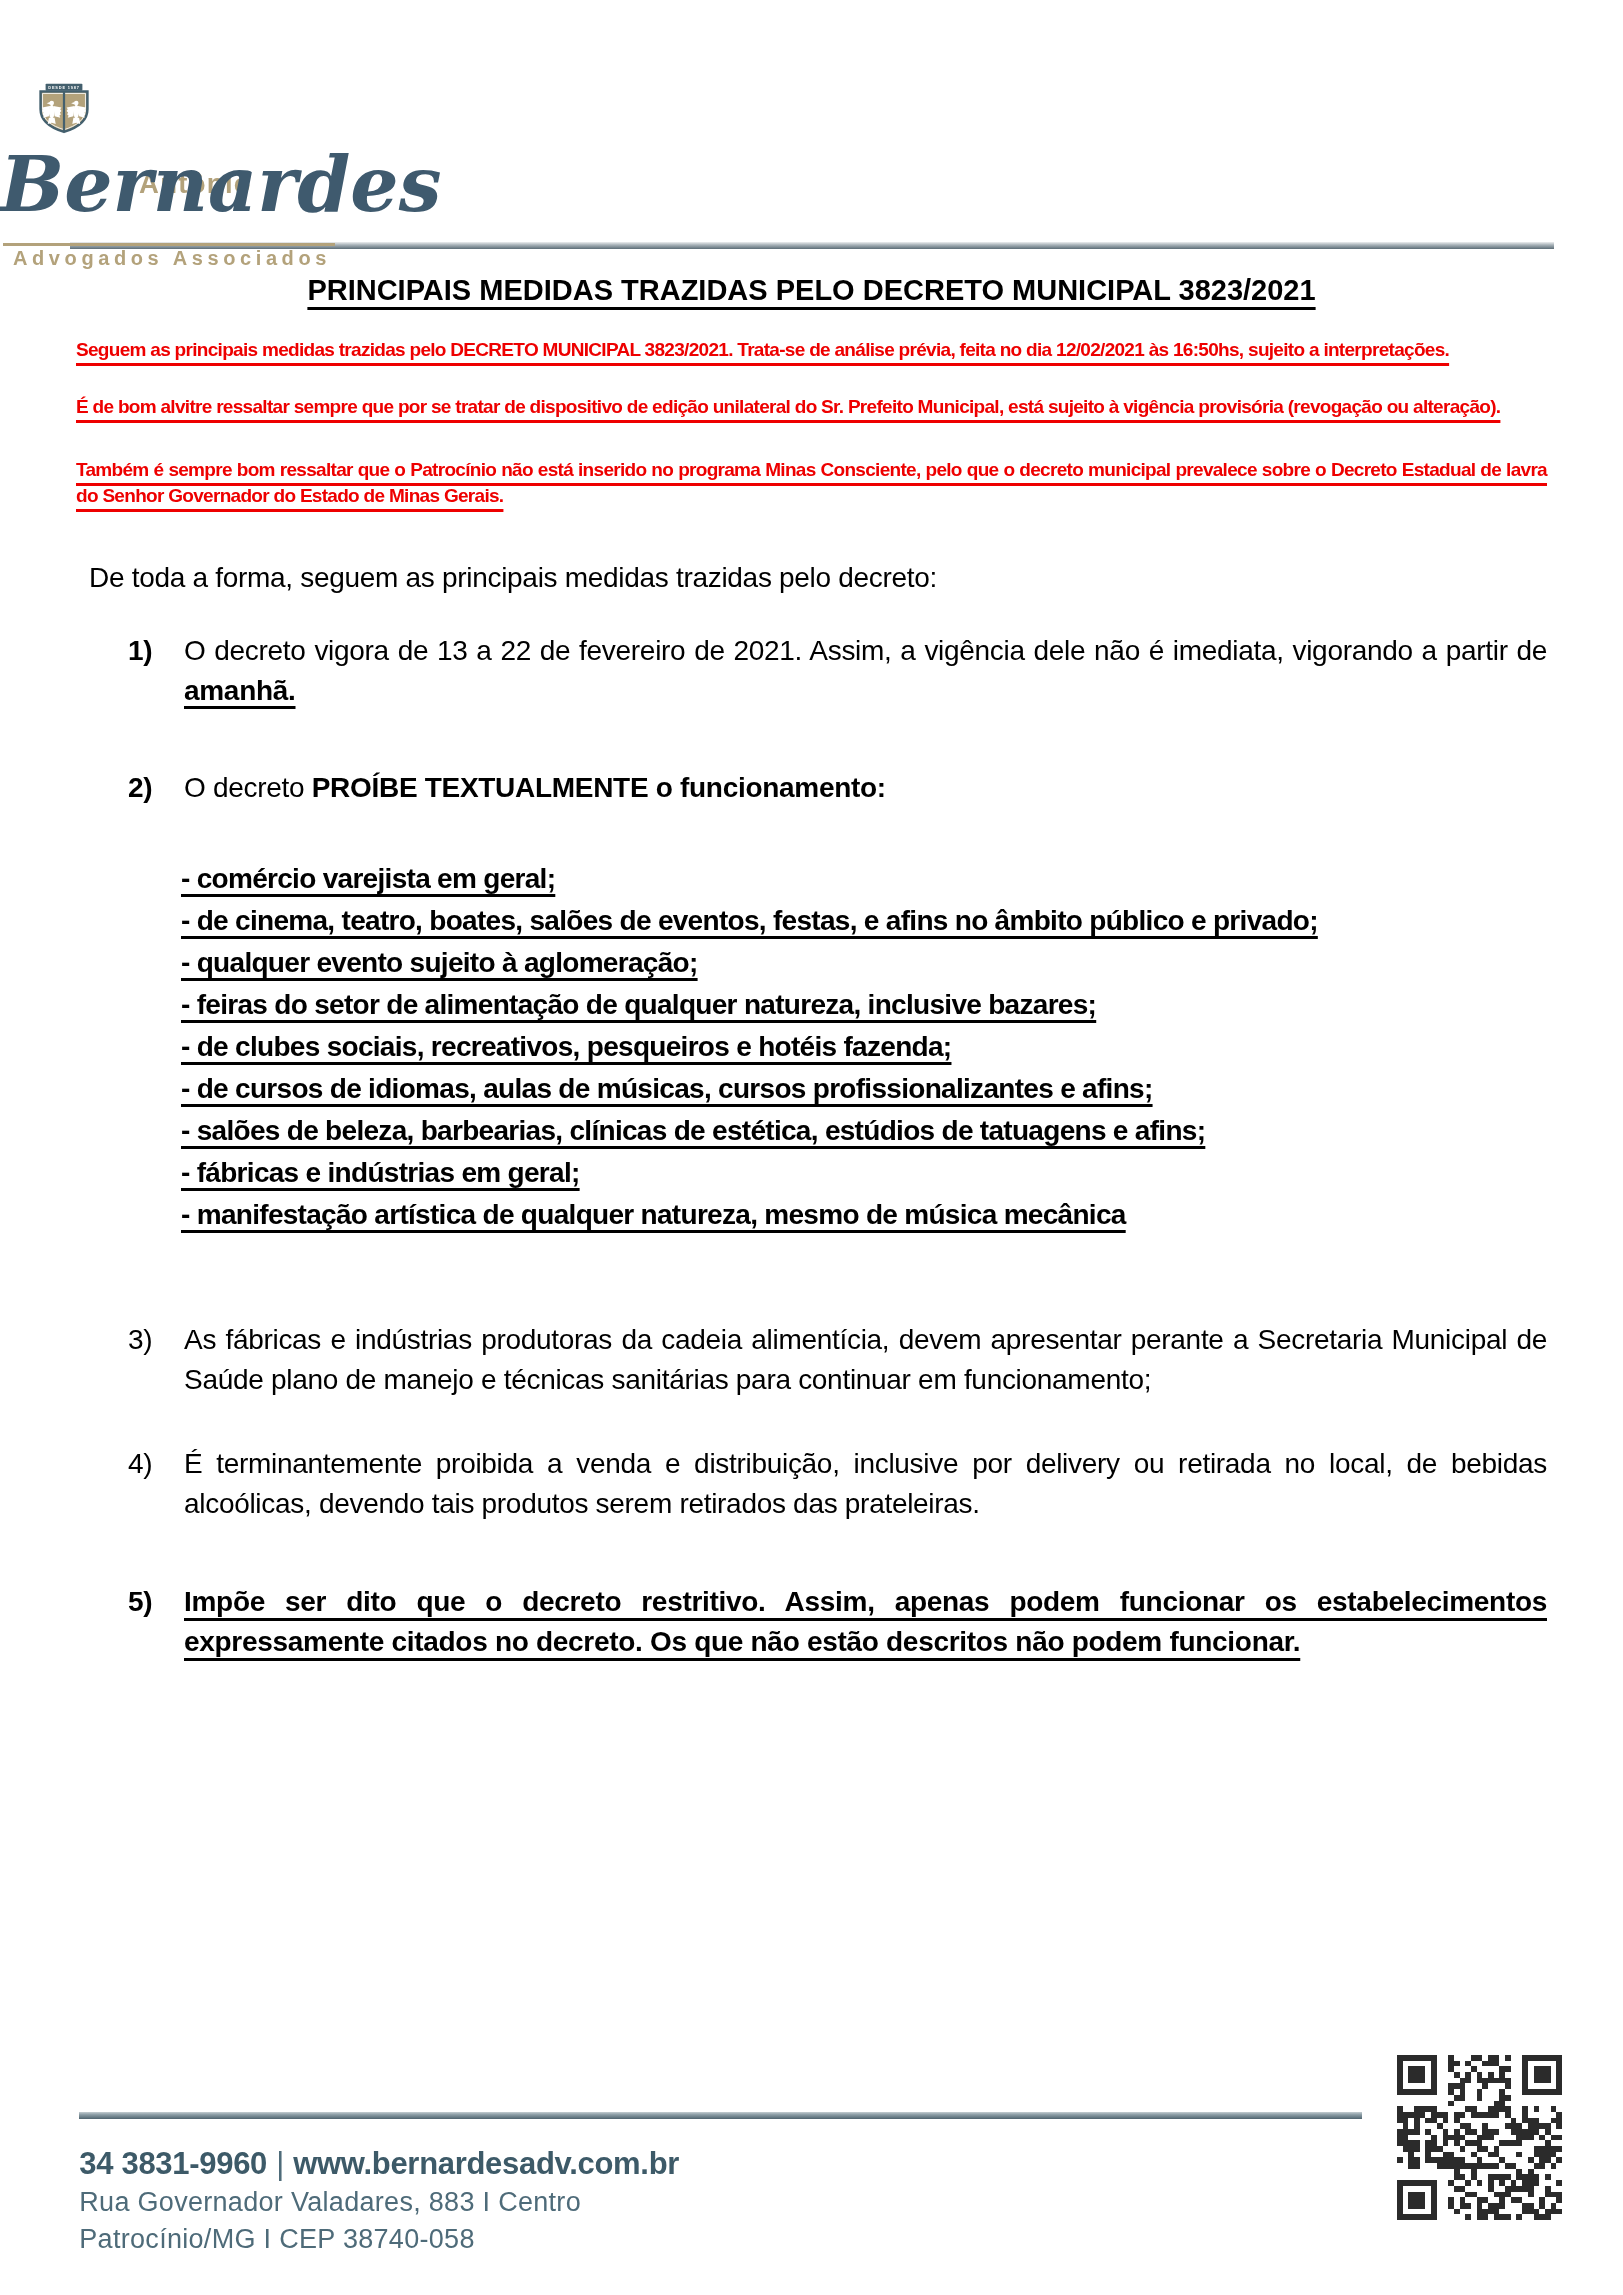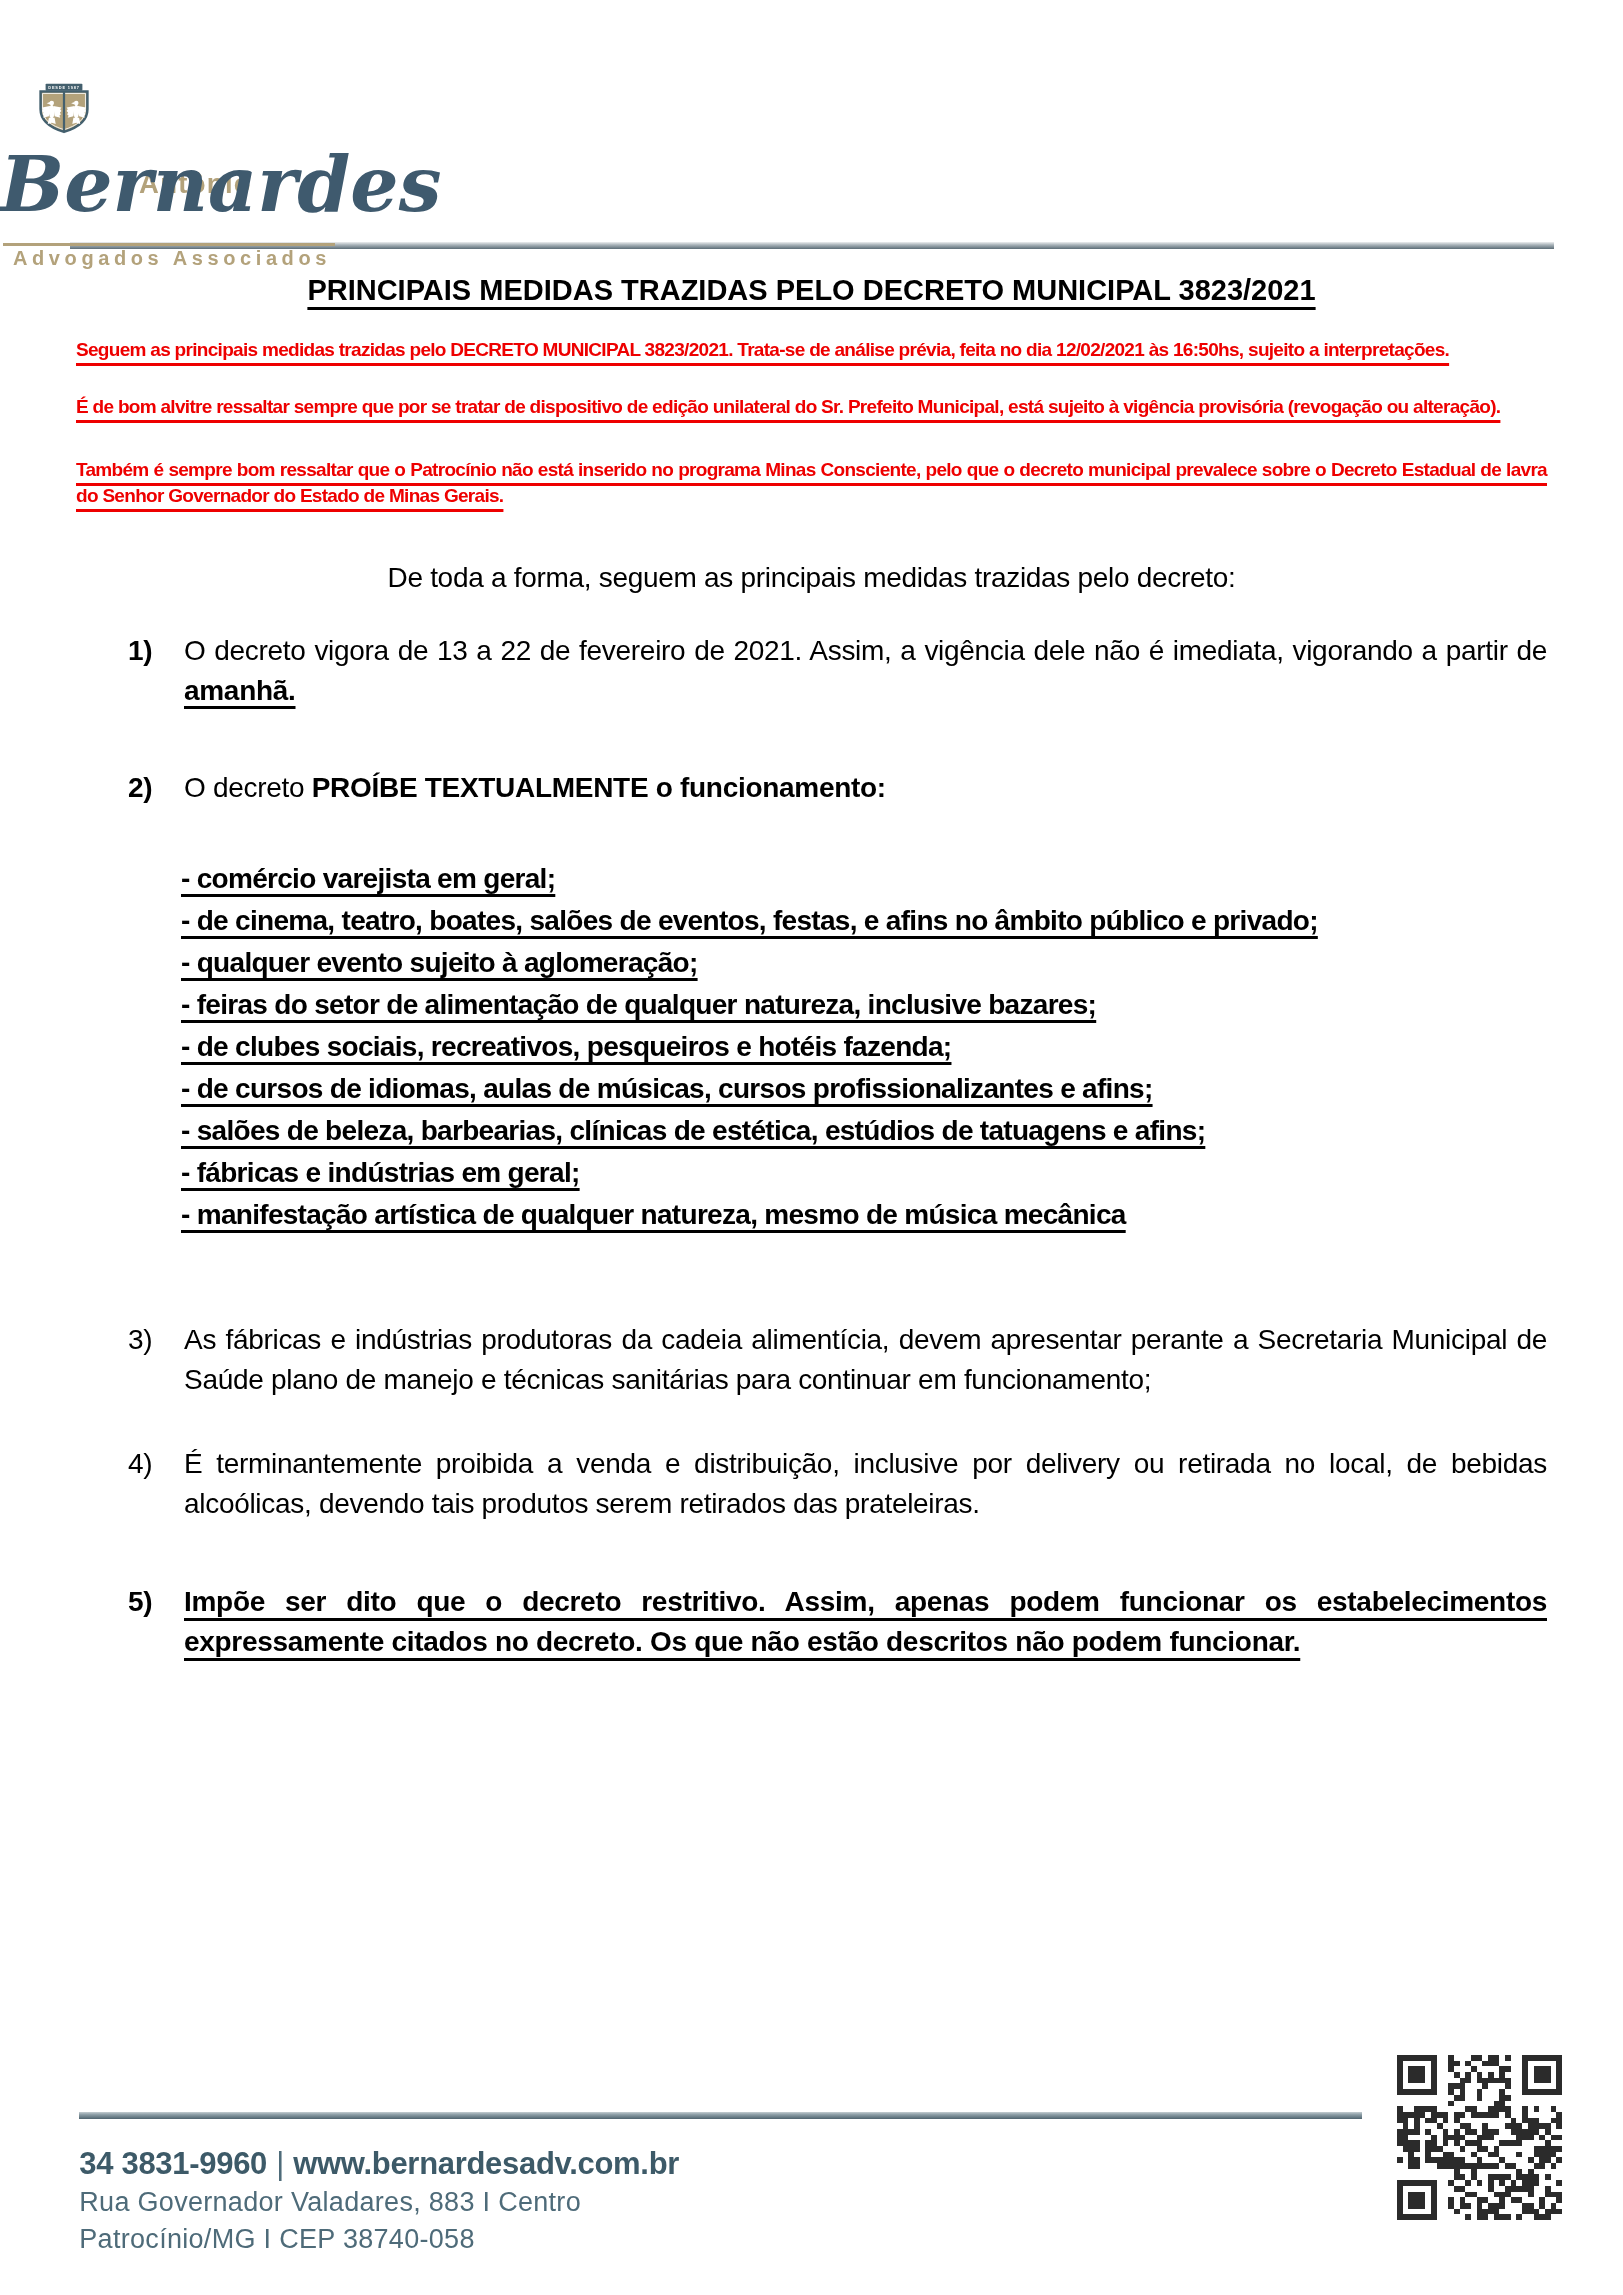--- a/index.html
+++ b/index.html
@@ -78,25 +78,24 @@
     text-decoration: underline;
     text-decoration-thickness: 2.6px;
     text-underline-offset: 6.5px;
   }
   .red-para.p1 { margin-top: 27.5px; }
   .red-para.p2 { margin-top: 30px; }
   .red-para.p3 { margin-top: 37px; }
 
   
   .lead {
-    margin: 48px 0 0 0;
+    margin: 48px 0 0 13px;
     font-size: 28px;
     letter-spacing: -0.3px;
     line-height: 1.4;
-    text-align: center;
   }
   .item {
     position: relative;
     margin: 0;
     padding-left: 108px;
     font-size: 28px;
     letter-spacing: -0.3px;
     line-height: 1.44;
     text-align: justify;
   }

